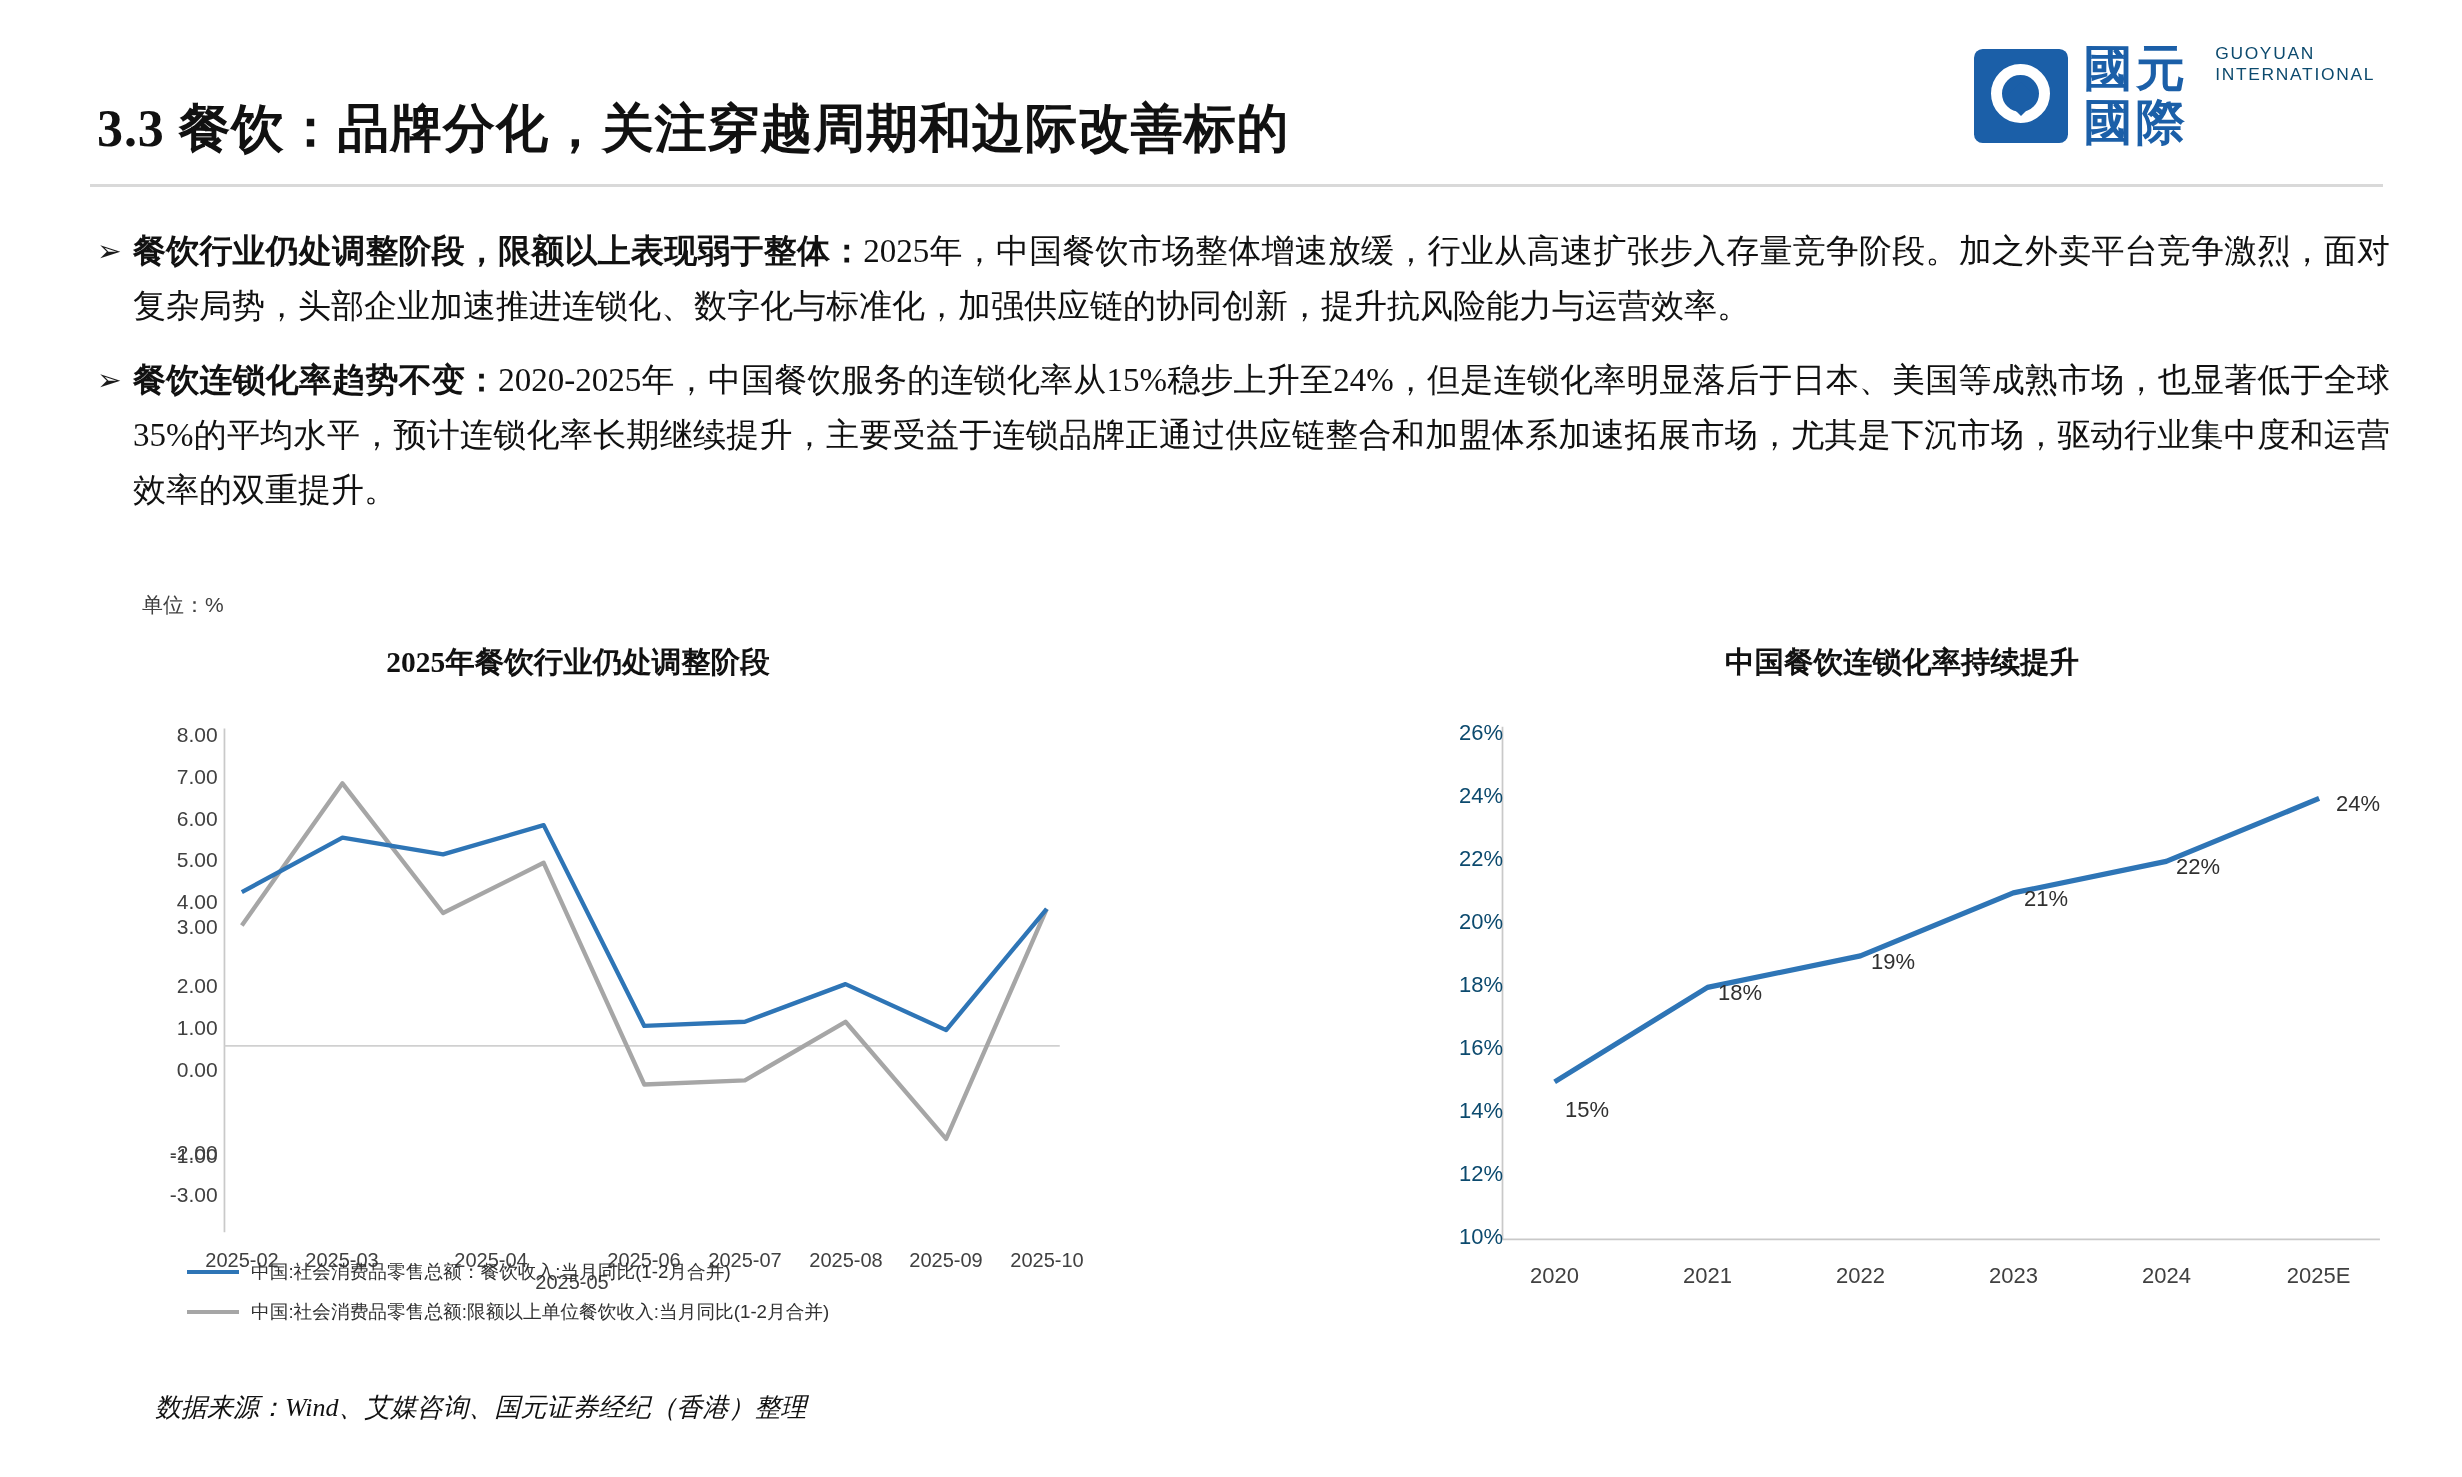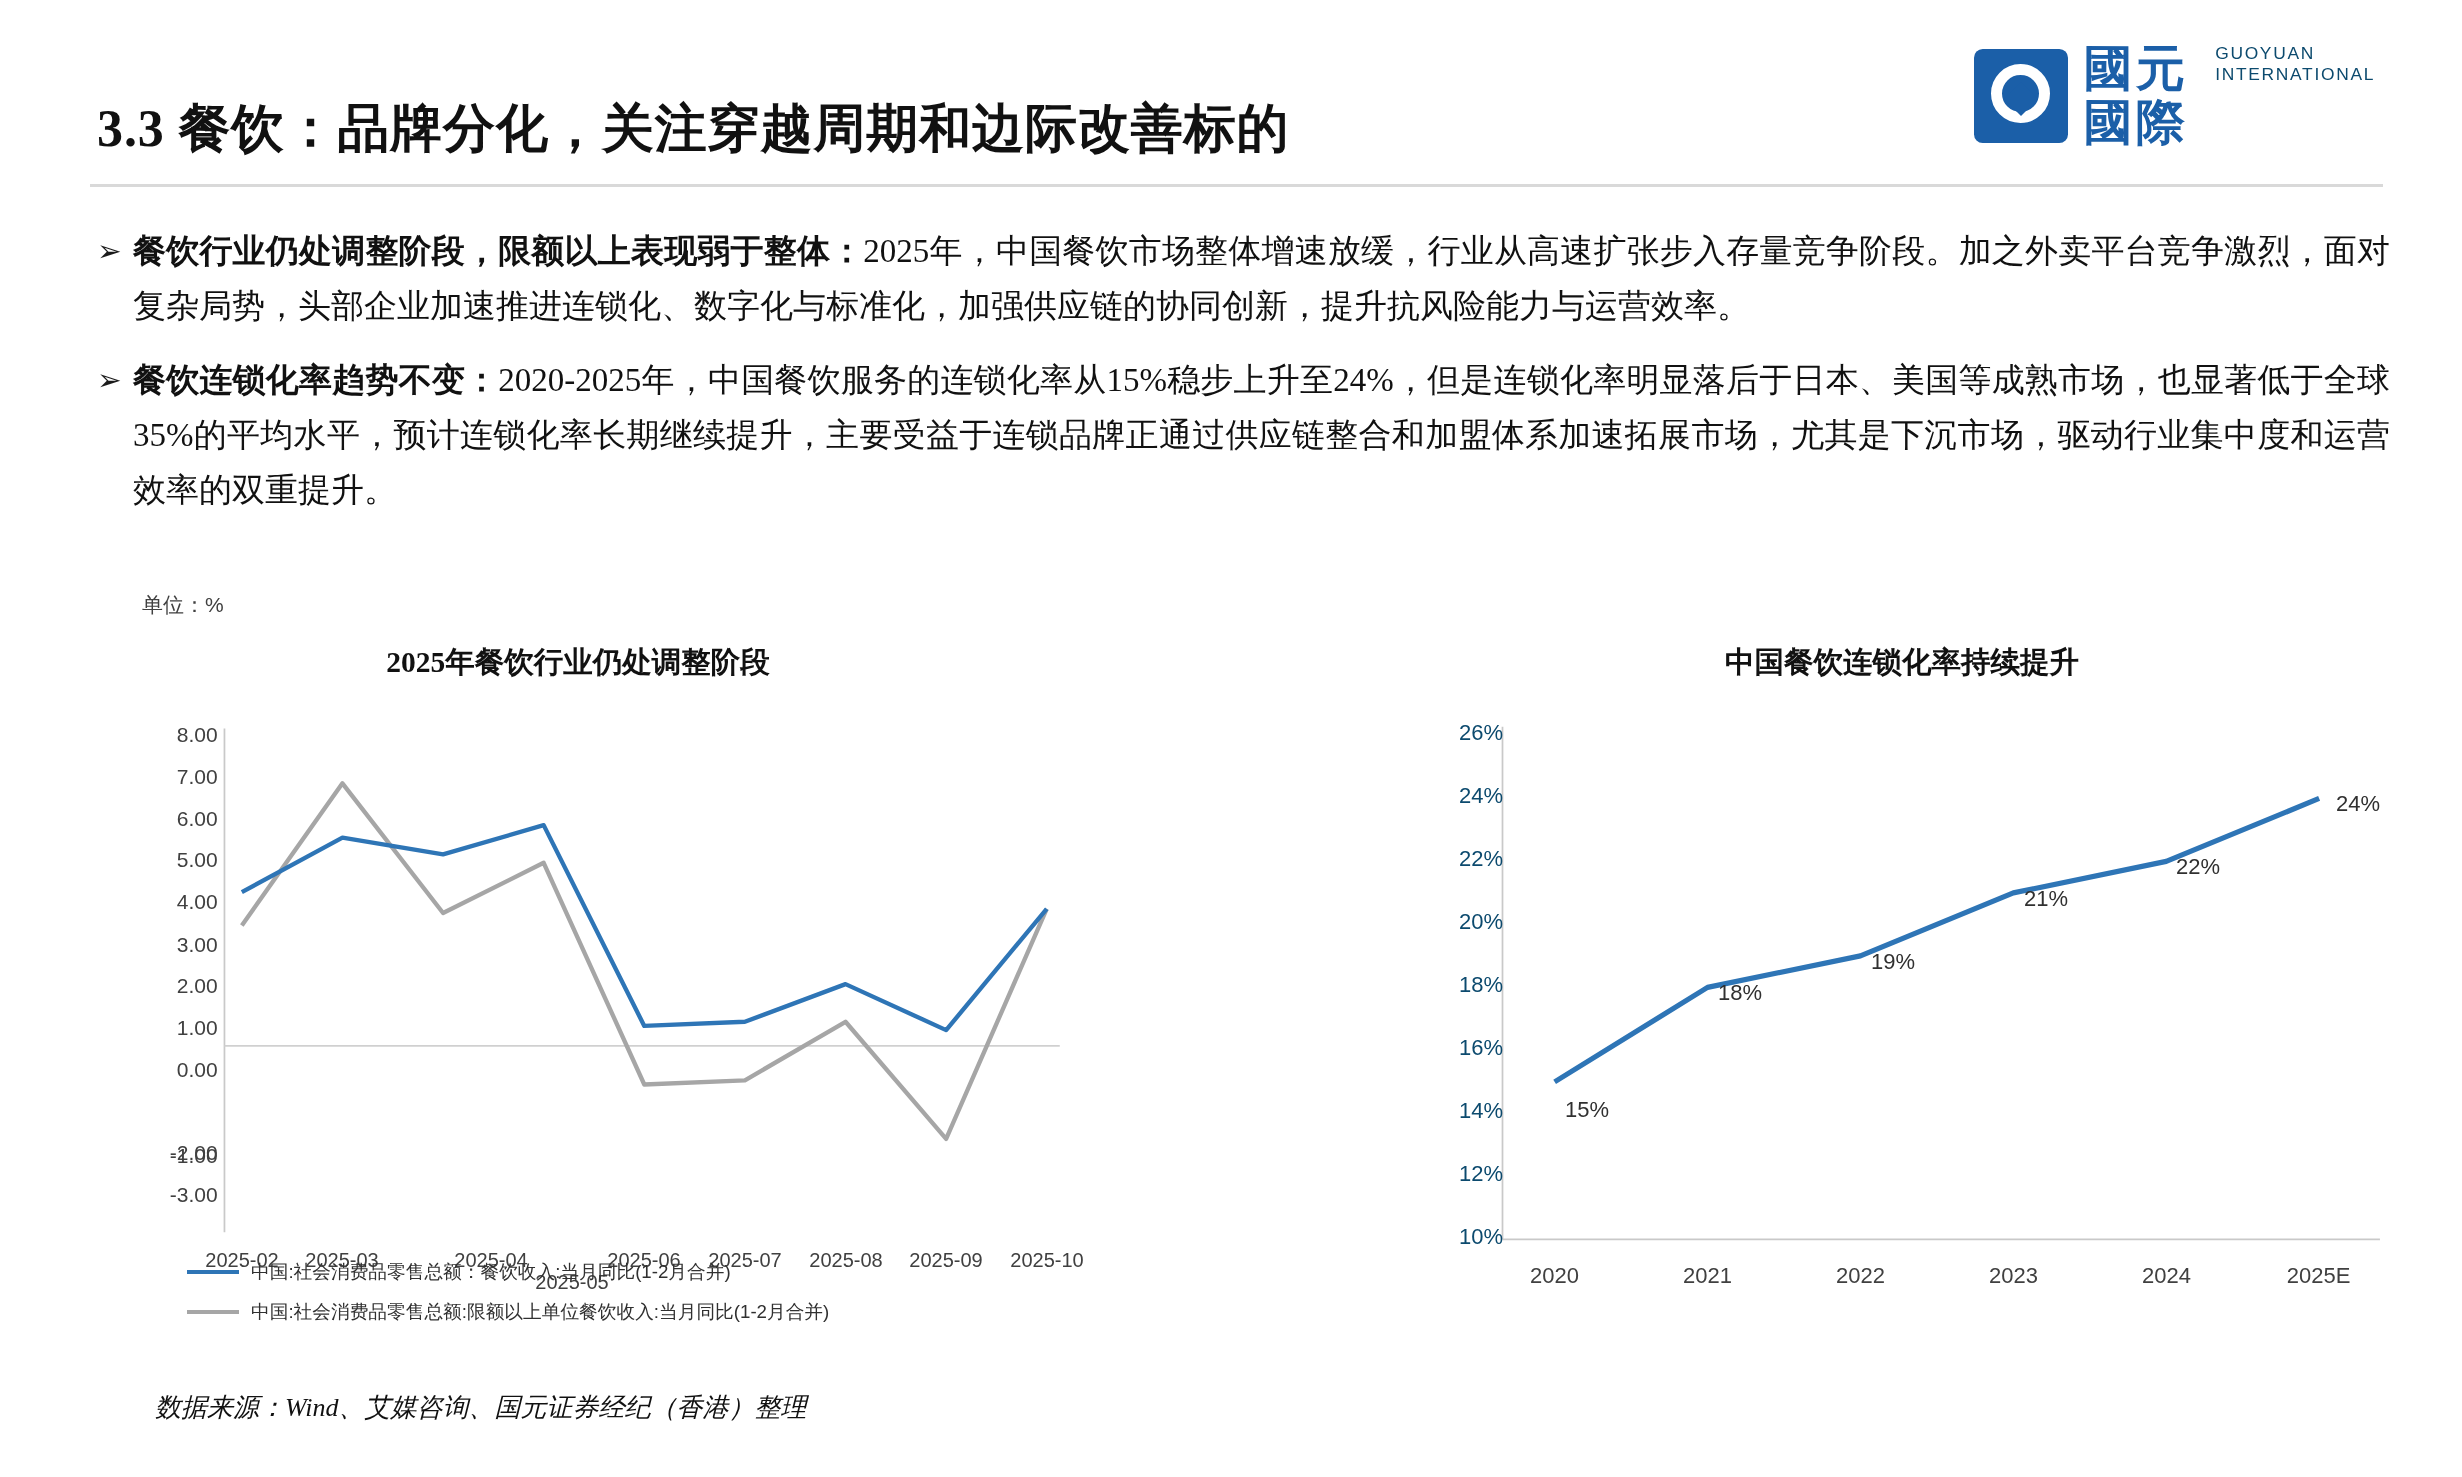--- a/index.html
+++ b/index.html
@@ -285,21 +285,21 @@
   </svg>
 
   <div id="unit-label" style="position:absolute;left:20px;top:-52px;">单位：%</div>
 
   <div id="left-yticks">
       <div class="ytick" style="left: 15.6px; top: 80px;">8.00</div>
       <div class="ytick" style="left: 15.6px; top: 122px;">7.00</div>
       <div class="ytick" style="left: 15.6px; top: 164px;">6.00</div>
       <div class="ytick" style="left: 15.6px; top: 205px;">5.00</div>
       <div class="ytick" style="left: 15.6px; top: 247px;">4.00</div>
-      <div class="ytick" style="left: 15.6px; top: 290px;">3.00</div>
+      <div class="ytick" style="left: 15.6px; top: 272px;">3.00</div>
       <div class="ytick" style="left: 15.6px; top: 331px;">2.00</div>
       <div class="ytick" style="left: 15.6px; top: 373px;">1.00</div>
       <div class="ytick" style="left: 15.6px; top: 415px;">0.00</div>
       <div class="ytick" style="left: 15.6px; top: 457px; margin-top: 44px;">-1.00</div>
       <div class="ytick" style="left: 15.6px; top: 498px;">-2.00</div>
       <div class="ytick" style="left: 15.6px; top: 540px;">-3.00</div>
     </div>
   <div id="left-xticks">
       <div class="xtick" style="left: 42px; top: 606px;">2025-02</div>
       <div class="xtick" style="left: 142px; top: 606px;">2025-03</div>

